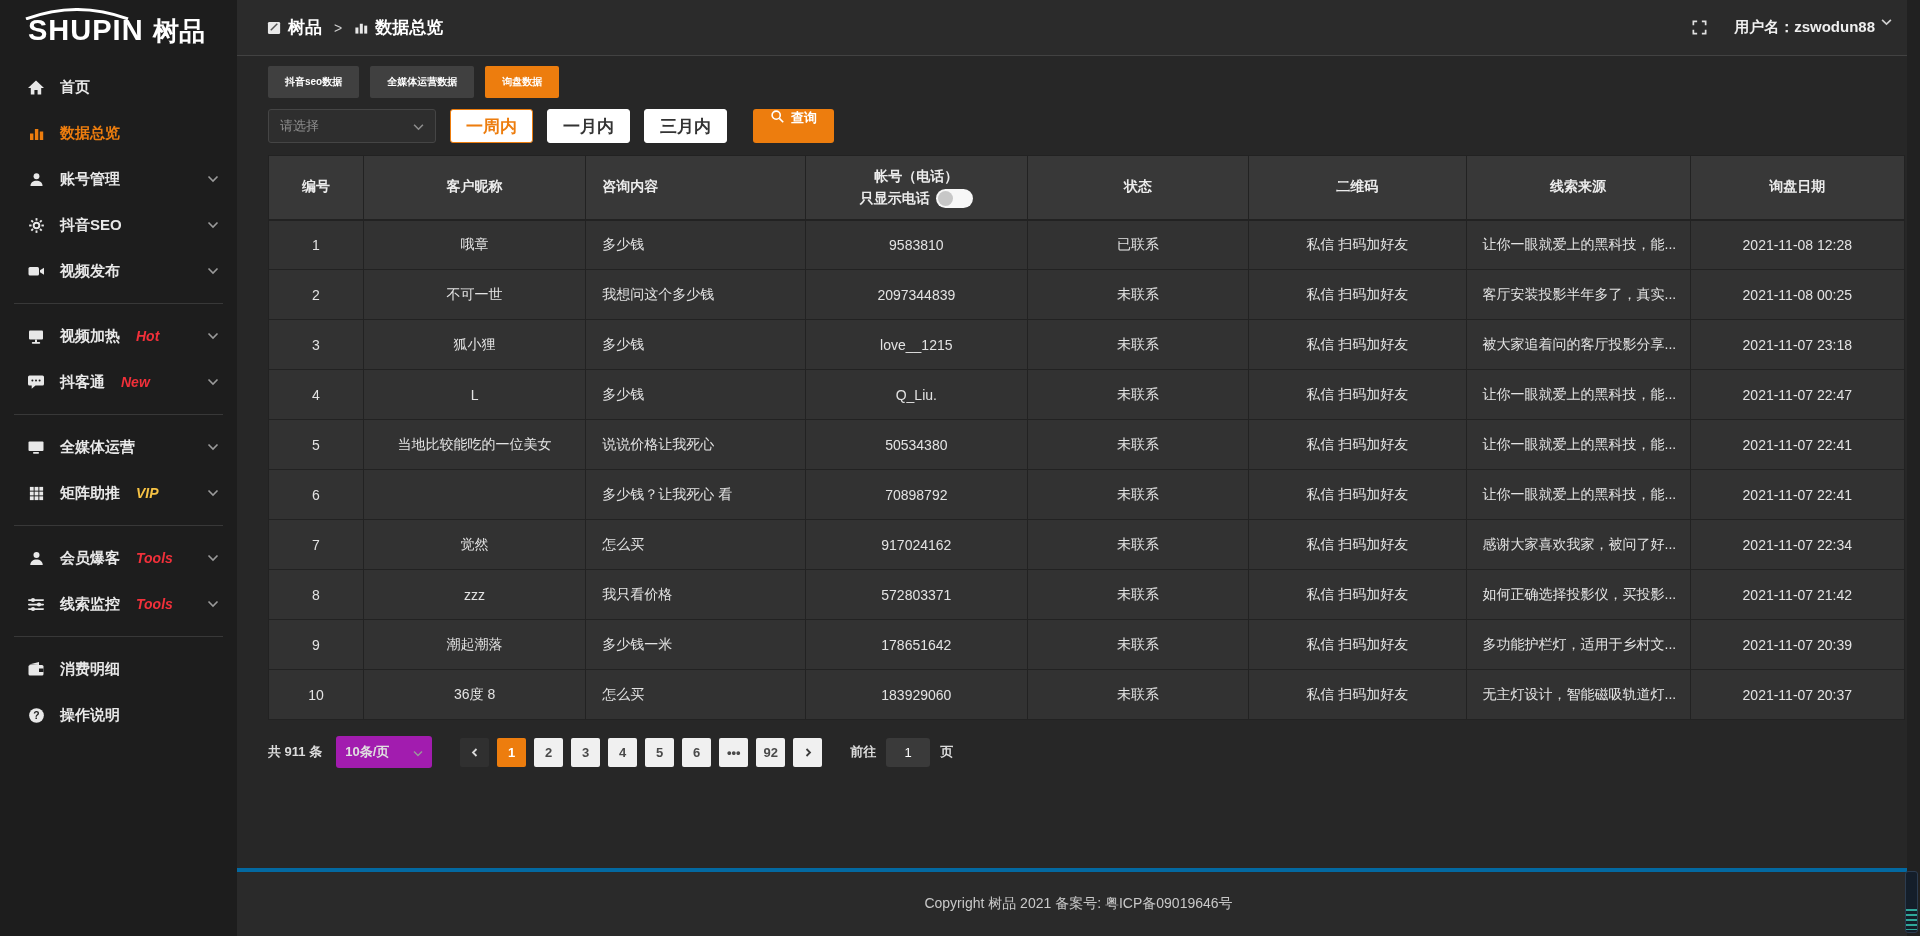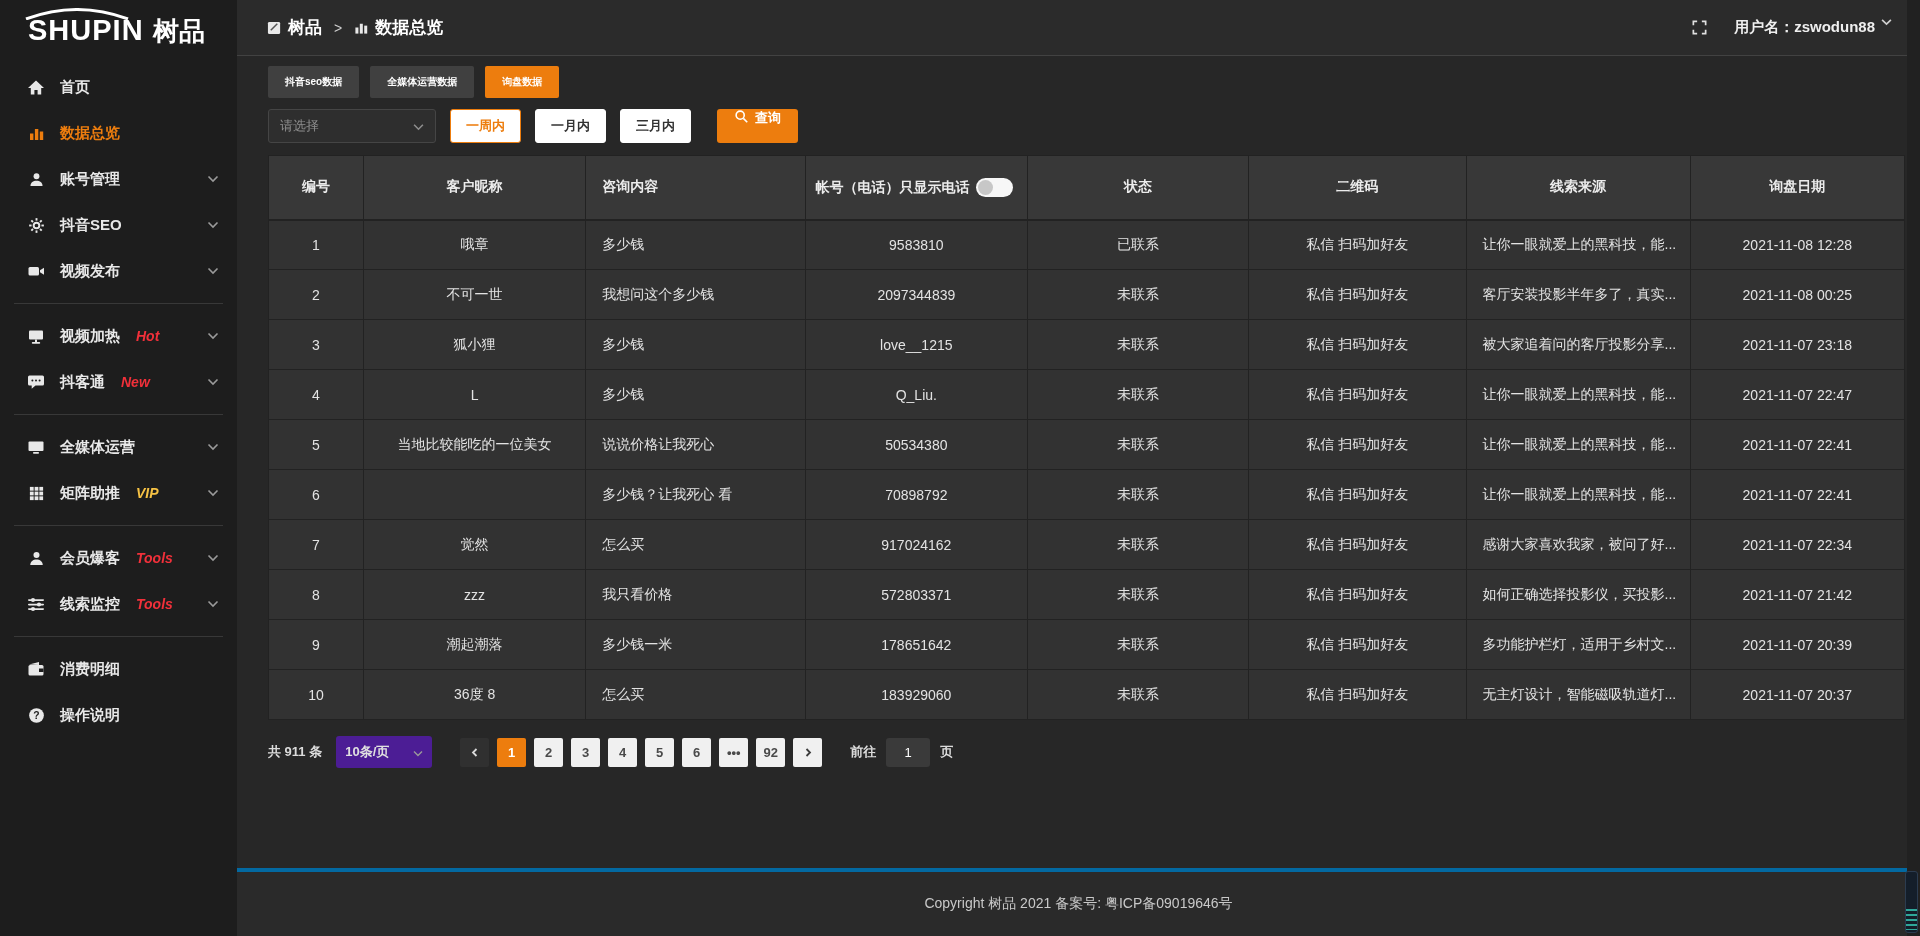--- a/index.html
+++ b/index.html
@@ -52,42 +52,42 @@
   .content{flex:1;padding:10px 15px 0 31px;}
   .tabs-row{display:flex;}
   .tab{height:32px;display:flex;align-items:center;padding:0 17px;background:#404040;color:#fff;
     font-size:10px;font-weight:700;border-radius:2px;margin-right:11px;cursor:pointer;}
   .tab.active{background:var(--accent);}
 
   .filter-row{display:flex;align-items:center;margin-top:11px;}
   .select{width:168px;height:34px;background:#2e2e2e;border:1px solid #454545;border-radius:3px;
     display:flex;align-items:center;justify-content:space-between;padding:0 11px;color:#8f8f8f;font-size:13px;cursor:pointer;}
   .period-btn{height:34px;padding:0 15px;margin-left:14px;background:#fff;border:1px solid #fff;border-radius:3px;
-    display:flex;align-items:center;font-size:13px;color:#333;cursor:pointer;font-weight:600;}
+    display:flex;align-items:center;font-size:17px;color:#333;cursor:pointer;font-weight:600;}
   .period-btn.selected{color:var(--accent);border-color:var(--accent);}
   .search-btn{height:34px;padding:0 17px;margin-left:26px;background:var(--accent);border-radius:3px;
     display:flex;color:#fff;font-size:13px;font-weight:700;cursor:pointer;}
   .search-btn svg{margin-right:6px;}
 
   .data-table{width:100%;margin-top:12px;border-collapse:collapse;table-layout:fixed;}
   .data-table th{background:var(--cell-head-bg);border:1px solid var(--border);border-bottom:2px solid var(--border);
     height:64px;font-size:14px;font-weight:600;color:#ececec;text-align:center;padding:0 10px;}
   .data-table td{background:var(--cell-bg);border:1px solid var(--border);height:50px;font-size:14px;
     color:#e3e3e3;text-align:center;padding:0 12px;white-space:nowrap;overflow:hidden;}
   .data-table th.left,.data-table td.left{text-align:left;padding-left:16px;}
   .orange{color:var(--accent);}
   td.linkish{cursor:pointer;}
-  .th-stack{display:flex;align-items:center;line-height:22px;}
+  .th-stack{display:flex;flex-direction:column;align-items:center;line-height:22px;}
   .th-sub{display:flex;align-items:center;}
   .toggle{width:37px;height:19px;border-radius:10px;background:#f7f7f7;margin-left:6px;position:relative;cursor:pointer;}
   .toggle .knob{position:absolute;left:2px;top:2px;width:15px;height:15px;border-radius:50%;background:#c7c7c7;}
 
   .pagination{display:flex;align-items:center;margin-top:16px;font-size:13px;color:#dcdcdc;}
   .pg-total{font-weight:600;margin-right:14px;}
-  .pg-size{width:96px;height:30px;background:#4c1d95;border-radius:3px;display:flex;align-items:center;
+  .pg-size{width:96px;height:30px;background:#a21caf;border-radius:3px;display:flex;align-items:center;
     justify-content:space-between;padding:16px 9px;cursor:pointer;color:#e0e0e0;font-weight:600;margin-right:28px;}
   .pg-btn{min-width:29px;height:29px;border-radius:2px;display:flex;align-items:center;justify-content:center;
     margin-right:8px;cursor:pointer;font-weight:700;}
   .pg-prev{background:#303030;color:#d9d9d9;}
   .pg-next{background:#f0f0f0;color:#3c3c3c;}
   .pg-page{background:#f0f0f0;color:#4a4a4a;font-size:13px;}
   .pg-page.active{background:var(--accent);color:#fff;}
   .pg-goto{display:flex;align-items:center;margin-left:20px;font-weight:600;}
   .pg-goto input{width:44px;height:29px;margin:0 10px;background:#3a3a3a;border:none;border-radius:3px;
     color:#fff;font-size:13px;text-align:center;font-family:inherit;}

